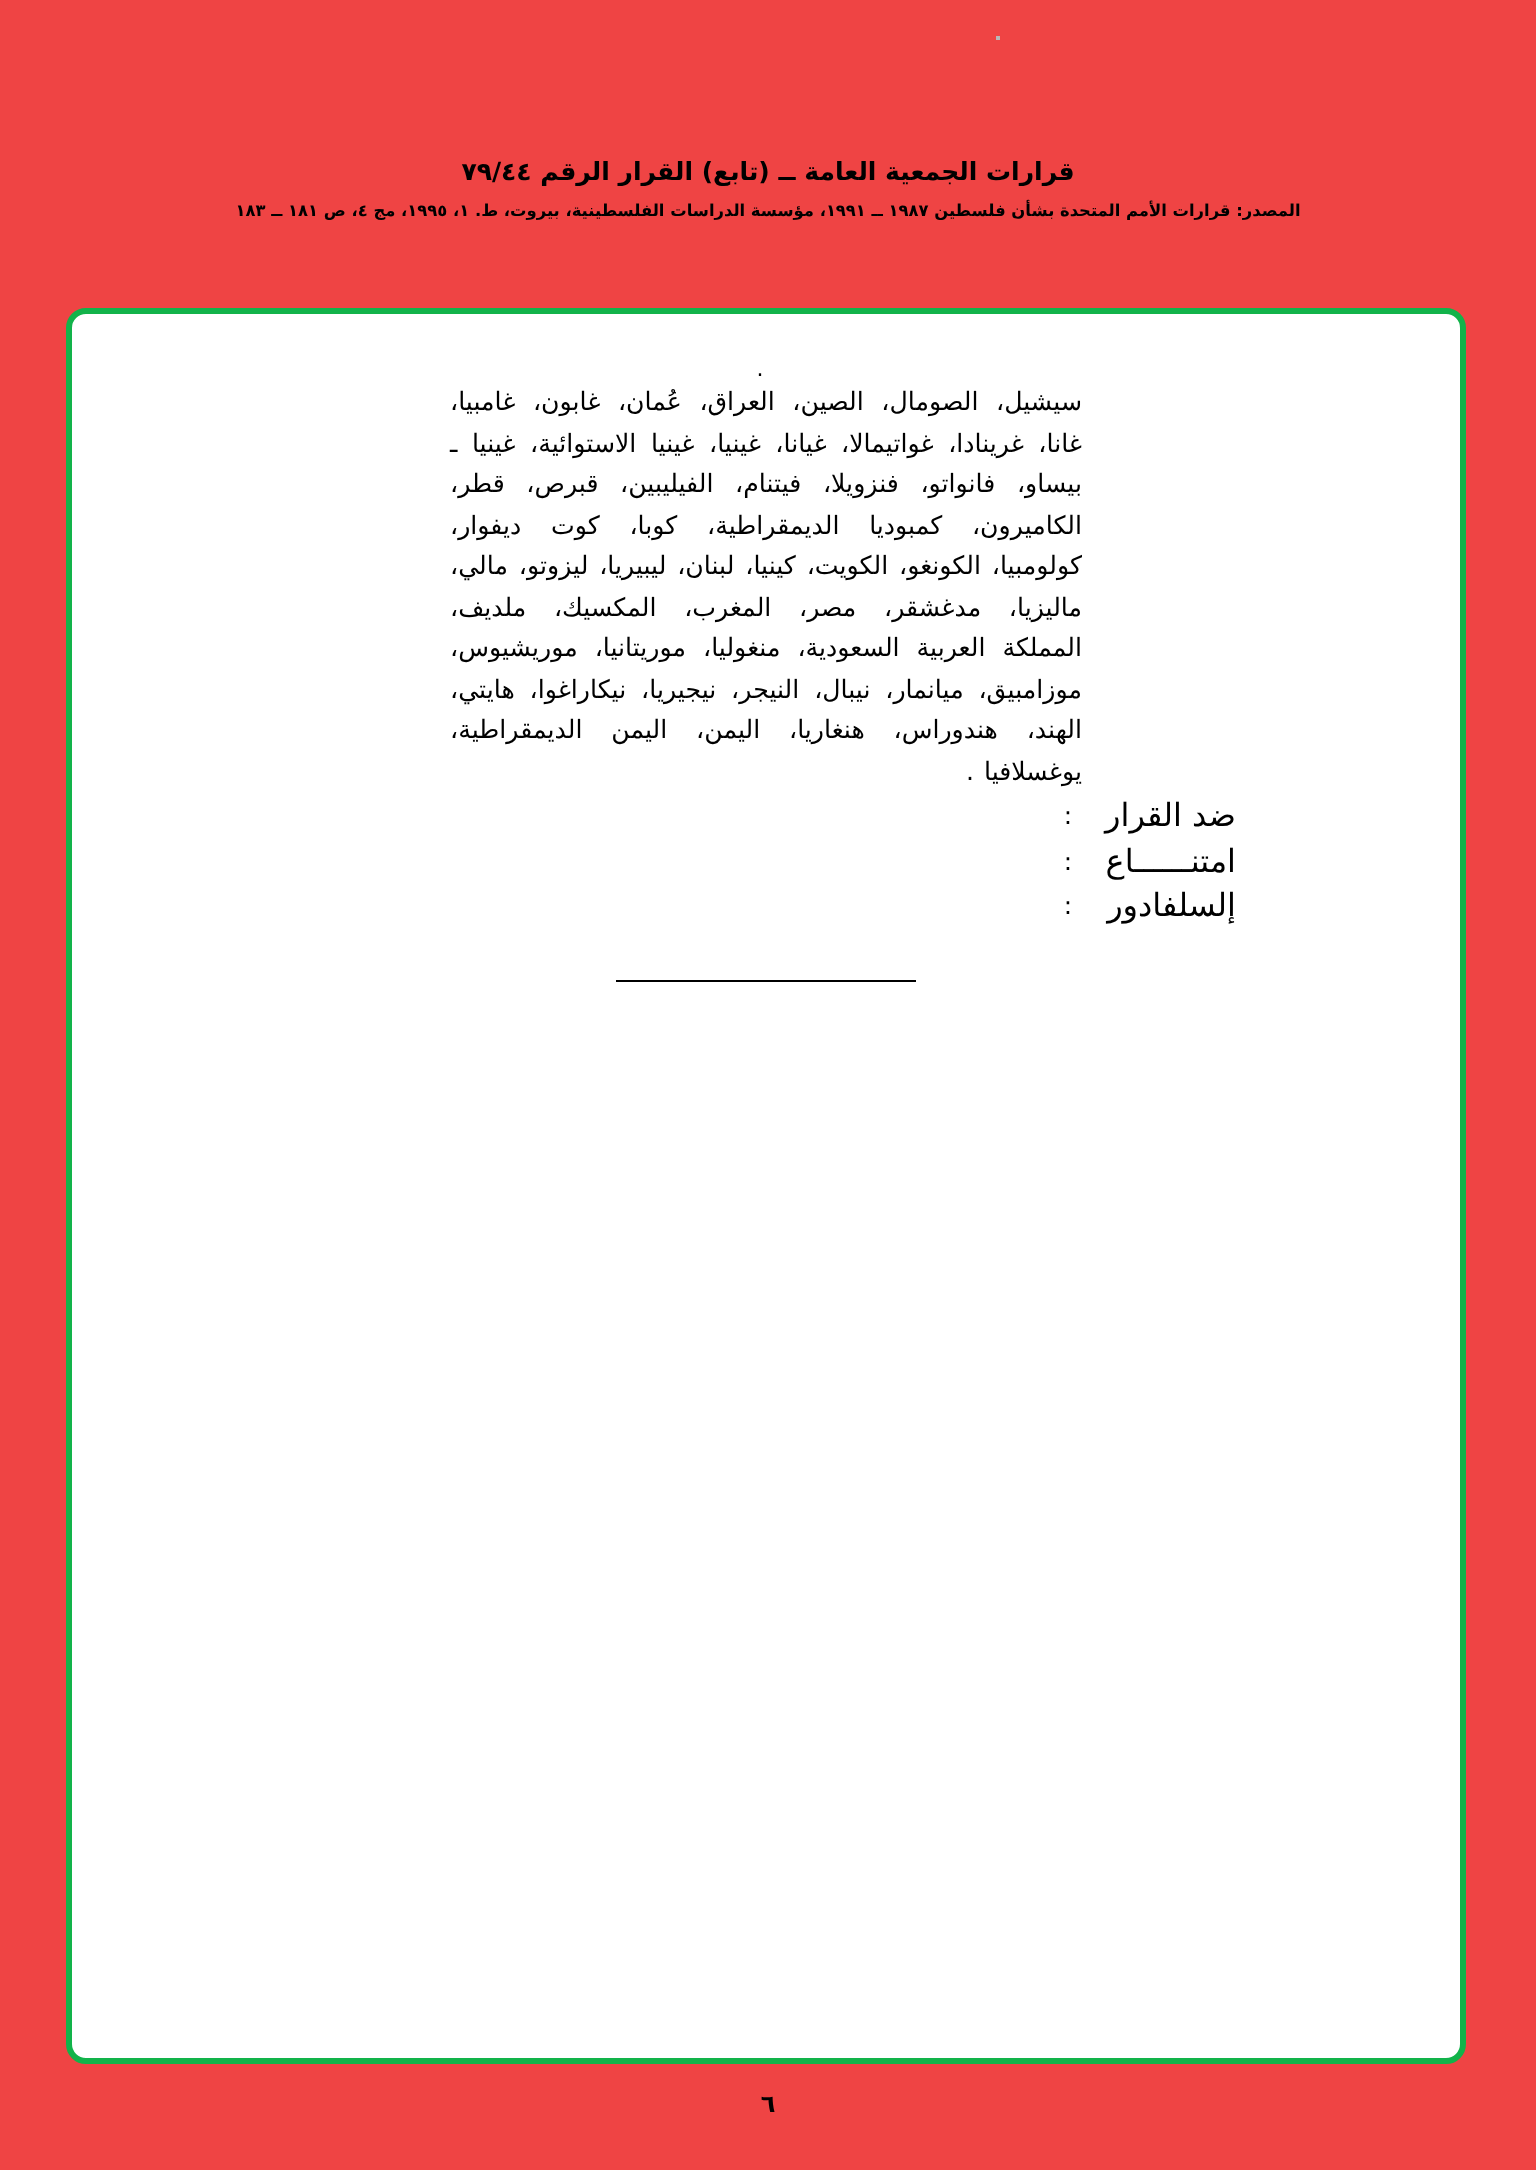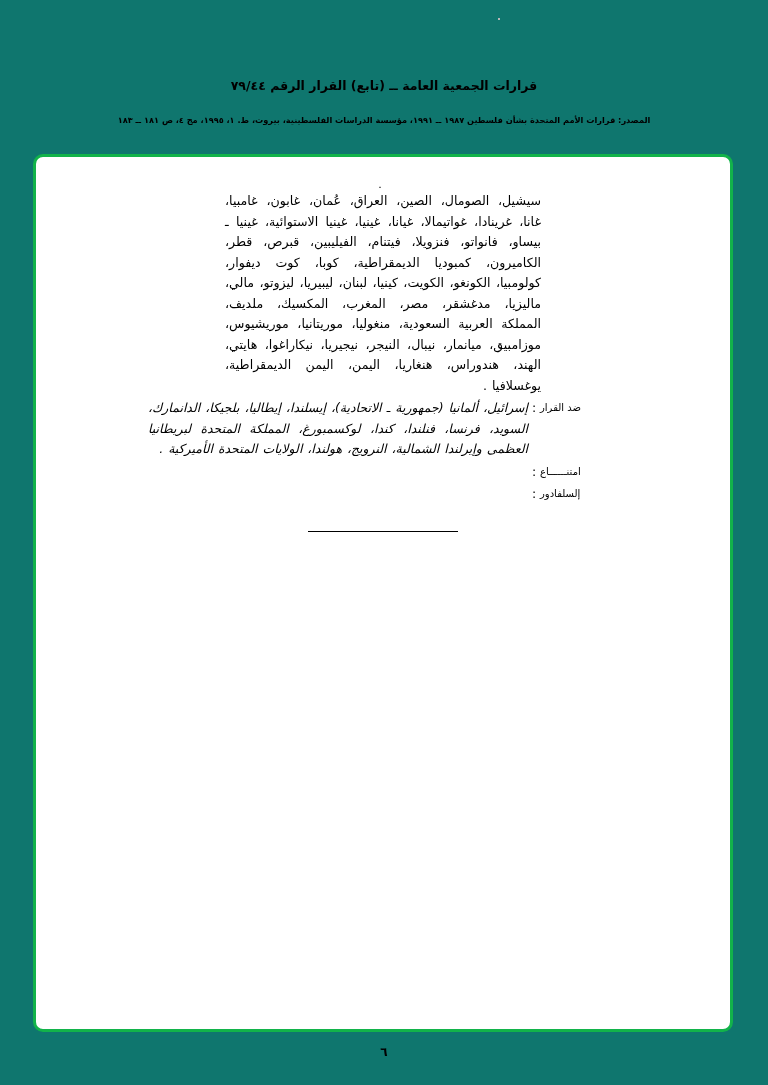--- a/index.html
+++ b/index.html
@@ -12,21 +12,21 @@
     height: 1085px;
     position: relative;
     font-family: "DejaVu Sans", sans-serif;
     color: #000000;
     overflow: hidden;
   }
 
   .page {
     position: absolute;
     inset: 0;
-    background: #0f766e;
+    background: #ef4444;
   }
 
   
   .scan-dot {
     position: absolute;
     top: 18px;
     left: 498px;
     width: 2px;
     height: 2px;
     background: #b8b8b8;
@@ -41,21 +41,21 @@
   }
   .doc-title {
     font-family: "DejaVu Sans", sans-serif;
     font-weight: bold;
     font-size: 12.5px;
     letter-spacing: 0px;
     color: #000;
     direction: rtl;
   }
   .doc-source {
-    margin-top: 22px;
+    margin-top: 7px;
     font-family: "DejaVu Sans", sans-serif;
     font-weight: bold;
     font-size: 8.2px;
     color: #000;
     direction: rtl;
   }
 
   .green-frame {
     position: absolute;
     top: 154px;
@@ -107,24 +107,24 @@
     width: 470px;
     margin: 0 auto;
     direction: rtl;
     display: flex;
     align-items: flex-start;
     margin-top: 2px;
   }
   .vote-label {
     flex: 0 0 auto;
     width: 78px;
-    font-size: 10px;
+    font-size: 16px;
     line-height: 20.5px;
     white-space: nowrap;
-    text-align: left;
+    text-align: right;
   }
   .vote-colon {
     flex: 0 0 auto;
     width: 12px;
     font-size: 12.4px;
     line-height: 20.5px;
     text-align: center;
   }
   .vote-text {
     flex: 1 1 auto;
@@ -177,21 +177,20 @@
 
   <div class="content">
 
     <div class="lead-dot">.</div>
 
     <div class="country-block">سيشيل، الصومال، الصين، العراق، عُمان، غابون، غامبيا، غانا، غرينادا، غواتيمالا، غيانا، غينيا، غينيا الاستوائية، غينيا ـ بيساو، فانواتو، فنزويلا، فيتنام، الفيليبين، قبرص، قطر، الكاميرون، كمبوديا الديمقراطية، كوبا، كوت ديفوار، كولومبيا، الكونغو، الكويت، كينيا، لبنان، ليبيريا، ليزوتو، مالي، ماليزيا، مدغشقر، مصر، المغرب، المكسيك، ملديف، المملكة العربية السعودية، منغوليا، موريتانيا، موريشيوس، موزامبيق، ميانمار، نيبال، النيجر، نيجيريا، نيكاراغوا، هايتي، الهند، هندوراس، هنغاريا، اليمن، اليمن الديمقراطية، يوغسلافيا .</div>
 
     <div class="vote-section">
       <div class="vote-label">ضد القرار</div>
       <div class="vote-colon">:</div>
-      <div class="vote-text">إسرائيل، ألمانيا (جمهورية ـ الاتحادية)، إيسلندا، إيطاليا، بلجيكا، الدانمارك، السويد، فرنسا، فنلندا، كندا، لوكسمبورغ، المملكة المتحدة لبريطانيا العظمى وإيرلندا الشمالية، النرويج، هولندا، الولايات المتحدة الأميركية .</div>
     </div>
 
     <div class="vote-section">
       <div class="vote-label">امتنــــــاع</div>
       <div class="vote-colon">:</div>
     </div>
 
     <div class="vote-section">
       <div class="vote-label">إلسلفادور</div>
       <div class="vote-colon">:</div>

